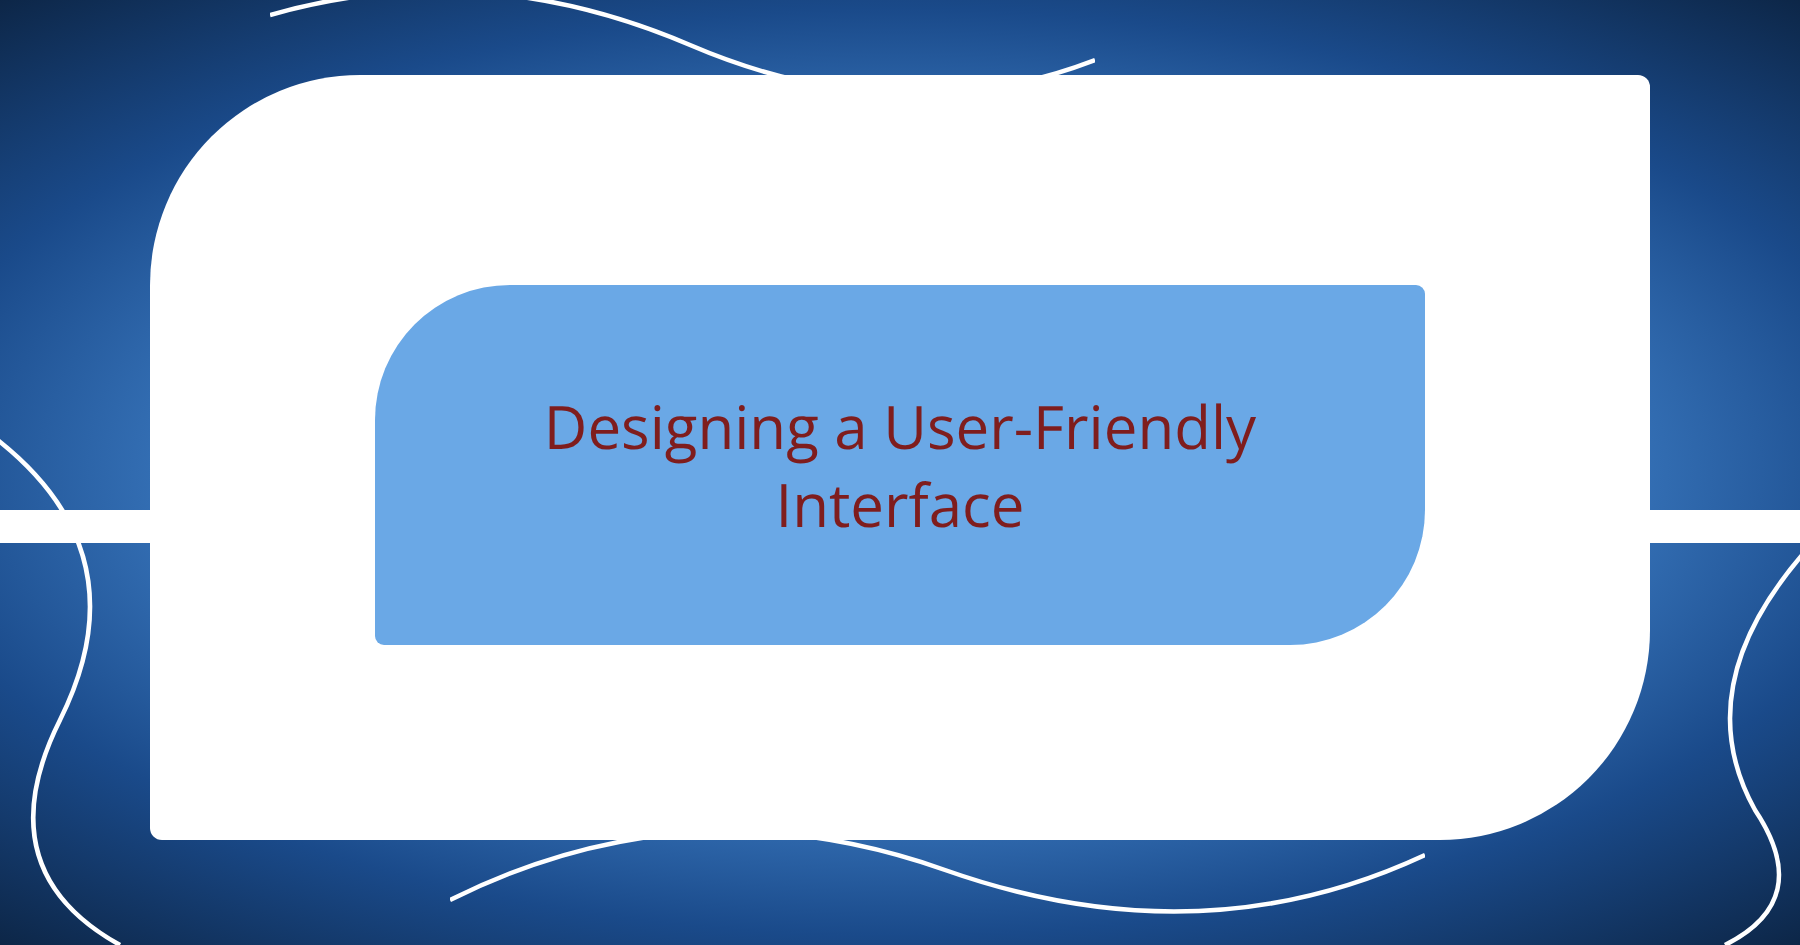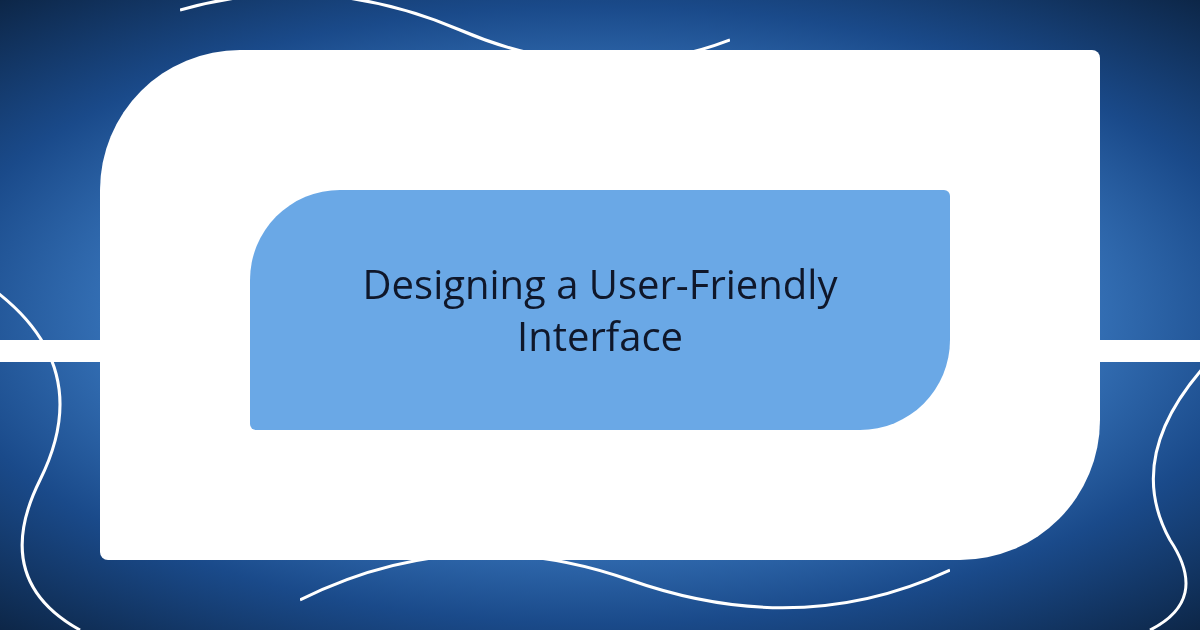--- a/index.html
+++ b/index.html
@@ -84,21 +84,21 @@
       width: 700px;
       height: 240px;
       background: #6aa8e6;
       border-radius: 90px 6px 90px 6px;
       display: flex;
       align-items: center;
       justify-content: center;
     }
     
     .title {
-      color: #0f172a;
+      color: #7f1d1d;
       font-size: 40px;
       font-weight: 400;
       text-align: center;
       line-height: 1.3;
       padding: 0 76px;
     }
   </style>
 </head>
 <body>
 

